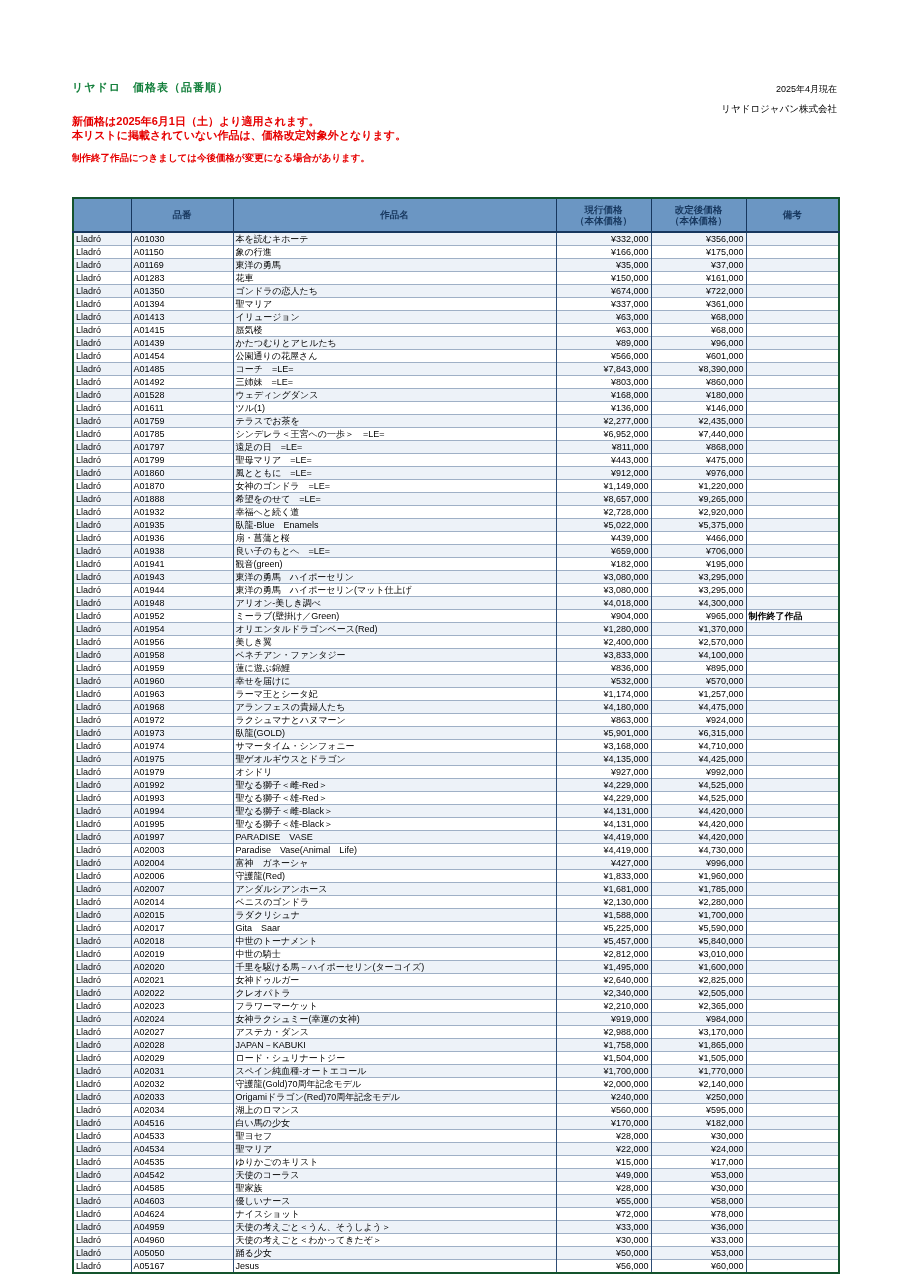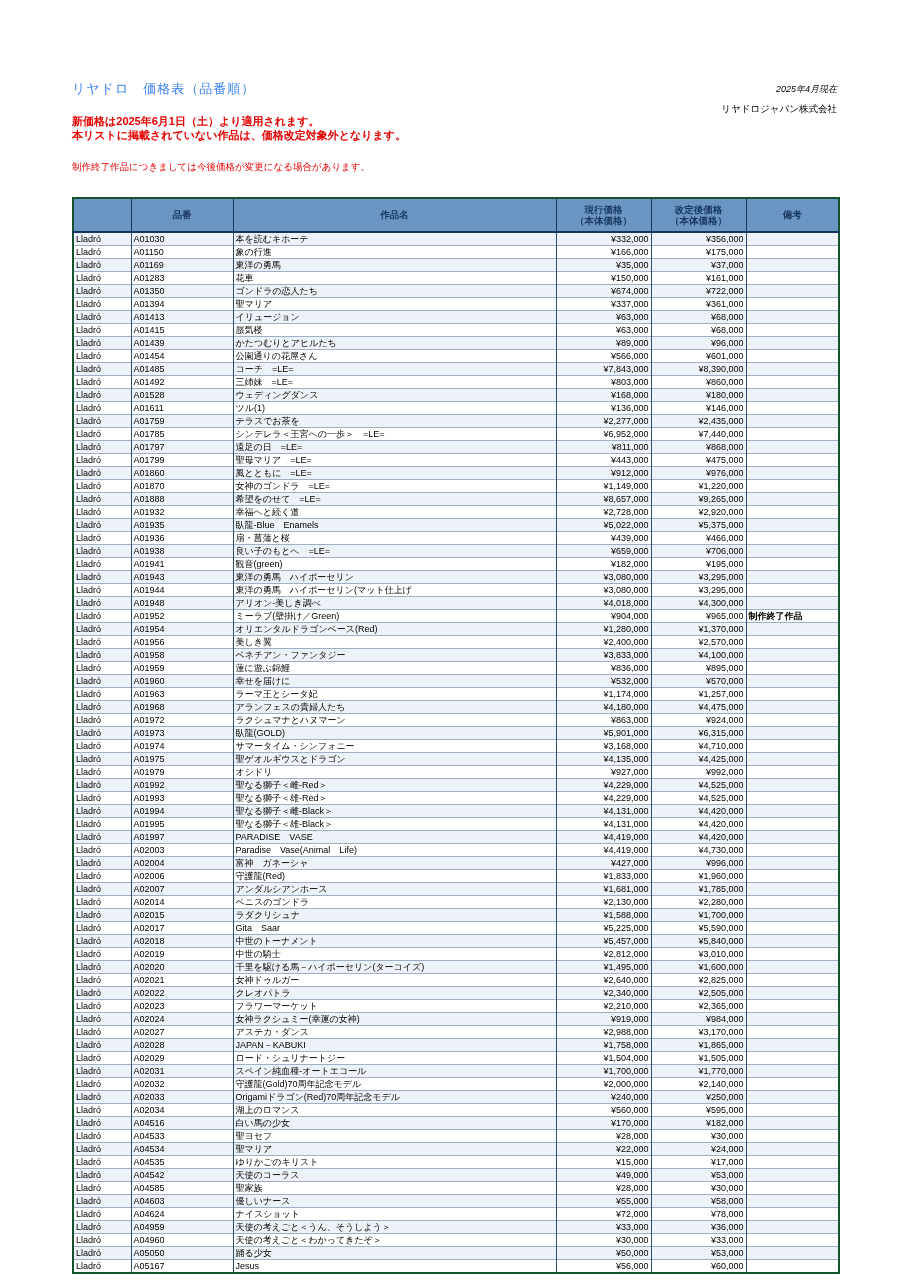--- a/index.html
+++ b/index.html
@@ -4,36 +4,36 @@
 <style>
   html,body{margin:0;padding:0;}
   body{
     width:905px;height:1280px;background:#ffffff;
     font-family:"Liberation Sans","DejaVu Sans",sans-serif;
     color:#000;position:relative;overflow:hidden;
   }
   .page{position:absolute;inset:0;}
   .doc-title{
     position:absolute;left:72px;top:80px;
-    font-size:13px;font-weight:normal;letter-spacing:1px;color:#3b82f6;
+    font-size:11px;font-weight:bold;letter-spacing:1px;color:#15803d;
   }
   .date-note{
     position:absolute;right:68px;top:83px;
-    font-size:9px;color:#000;text-align:right;font-style:italic;
+    font-size:9px;color:#000;text-align:right;
   }
   .company{
     position:absolute;right:68px;top:103px;
     font-size:9.5px;color:#000;
   }
   .notices{position:absolute;left:72px;top:115px;width:760px;}
   .notice-red-large{
     color:#e60000;font-weight:bold;font-size:11px;line-height:13.5px;
   }
   .notice-red-small{
-    color:#e60000;font-weight:normal;font-size:9.5px;line-height:11px;margin-top:19px;
+    color:#e60000;font-weight:bold;font-size:9.5px;line-height:11px;margin-top:10px;
   }
   .notice-black-small{
     color:#1a1a1a;font-size:9.5px;line-height:11px;margin-top:9px;
   }
   table.price-table{
     position:absolute;left:72px;top:197px;width:766px;
     border-collapse:collapse;table-layout:fixed;
     border:2px solid #14532d;
   }
   .price-table col.c-brand{width:58px;}

